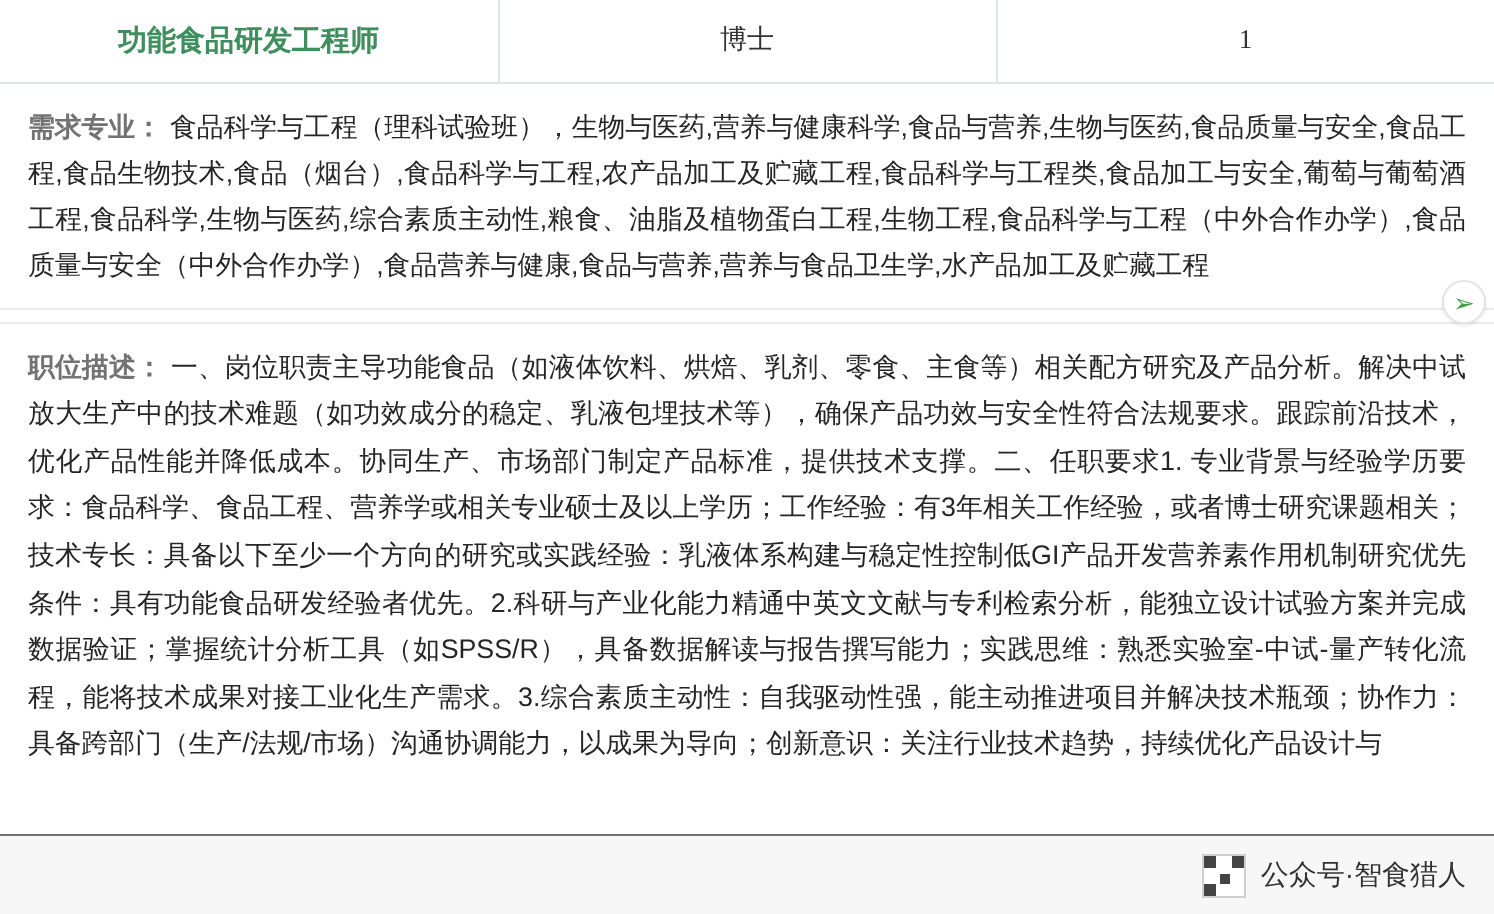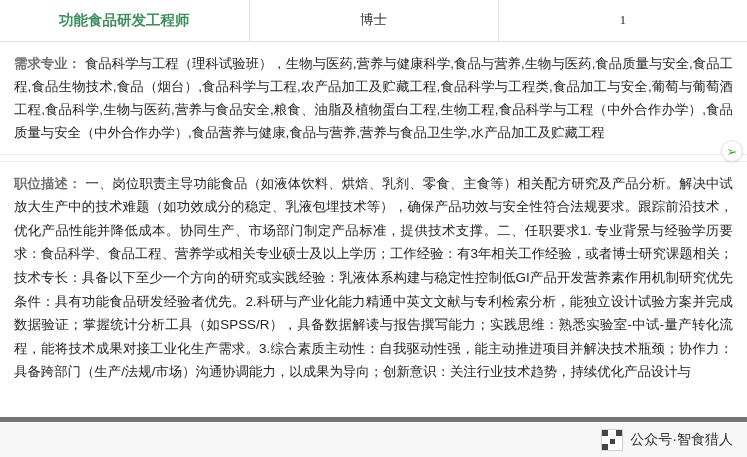--- a/index.html
+++ b/index.html
@@ -87,21 +87,21 @@
   }
 
   
   .bottom-bar {
     position: absolute;
     left: 0;
     bottom: 0;
     width: 747px;
     height: 40px;
     background: #f7f7f7;
-    border-top: 5px solid #737373;
+    border-top: 1px solid #737373;
     display: flex;
     align-items: center;
     justify-content: flex-end;
     padding-right: 14px;
   }
   .account {
     display: flex;
     align-items: center;
     gap: 7px;
     font-size: 14px;
@@ -135,21 +135,21 @@
     <tbody>
         <tr>
       <td class="col-title">功能食品研发工程师</td>
       <td class="col-degree">博士</td>
       <td class="col-count">1</td>
     </tr>
   </tbody>
     </table>
 
   <div class="block">
-    <span class="lbl">需求专业：</span><span>食品科学与工程（理科试验班），生物与医药,营养与健康科学,食品与营养,生物与医药,食品质量与安全,食品工程,食品生物技术,食品（烟台）,食品科学与工程,农产品加工及贮藏工程,食品科学与工程类,食品加工与安全,葡萄与葡萄酒工程,食品科学,生物与医药,营养与食品安全,粮食、油脂及植物蛋白工程,生物工程,食品科学与工程（中外合作办学）,食品质量与安全（中外合作办学）,食品营养与健康,食品与营养,营养与食品卫生学,水产品加工及贮藏工程</span>
+    <span class="lbl">需求专业：</span><span>食品科学与工程（理科试验班），生物与医药,营养与健康科学,食品与营养,生物与医药,食品质量与安全,食品工程,食品生物技术,食品（烟台）,食品科学与工程,农产品加工及贮藏工程,食品科学与工程类,食品加工与安全,葡萄与葡萄酒工程,食品科学,生物与医药,综合素质主动性,粮食、油脂及植物蛋白工程,生物工程,食品科学与工程（中外合作办学）,食品质量与安全（中外合作办学）,食品营养与健康,食品与营养,营养与食品卫生学,水产品加工及贮藏工程</span>
   </div>
   <hr class="divider">
 
   <hr class="divider">
 
   <div class="block desc">
     <span class="lbl">职位描述：</span><span>一、岗位职责主导功能食品（如液体饮料、烘焙、乳剂、零食、主食等）相关配方研究及产品分析。解决中试放大生产中的技术难题（如功效成分的稳定、乳液包埋技术等），确保产品功效与安全性符合法规要求。跟踪前沿技术，优化产品性能并降低成本。协同生产、市场部门制定产品标准，提供技术支撑。二、任职要求1. 专业背景与经验学历要求：食品科学、食品工程、营养学或相关专业硕士及以上学历；工作经验：有3年相关工作经验，或者博士研究课题相关；技术专长：具备以下至少一个方向的研究或实践经验：乳液体系构建与稳定性控制低GI产品开发营养素作用机制研究优先条件：具有功能食品研发经验者优先。2.科研与产业化能力精通中英文文献与专利检索分析，能独立设计试验方案并完成数据验证；掌握统计分析工具（如SPSS/R），具备数据解读与报告撰写能力；实践思维：熟悉实验室-中试-量产转化流程，能将技术成果对接工业化生产需求。3.综合素质主动性：自我驱动性强，能主动推进项目并解决技术瓶颈；协作力：具备跨部门（生产/法规/市场）沟通协调能力，以成果为导向；创新意识：关注行业技术趋势，持续优化产品设计与</span>
   </div>
 
   <div class="share-badge">➢</div>

